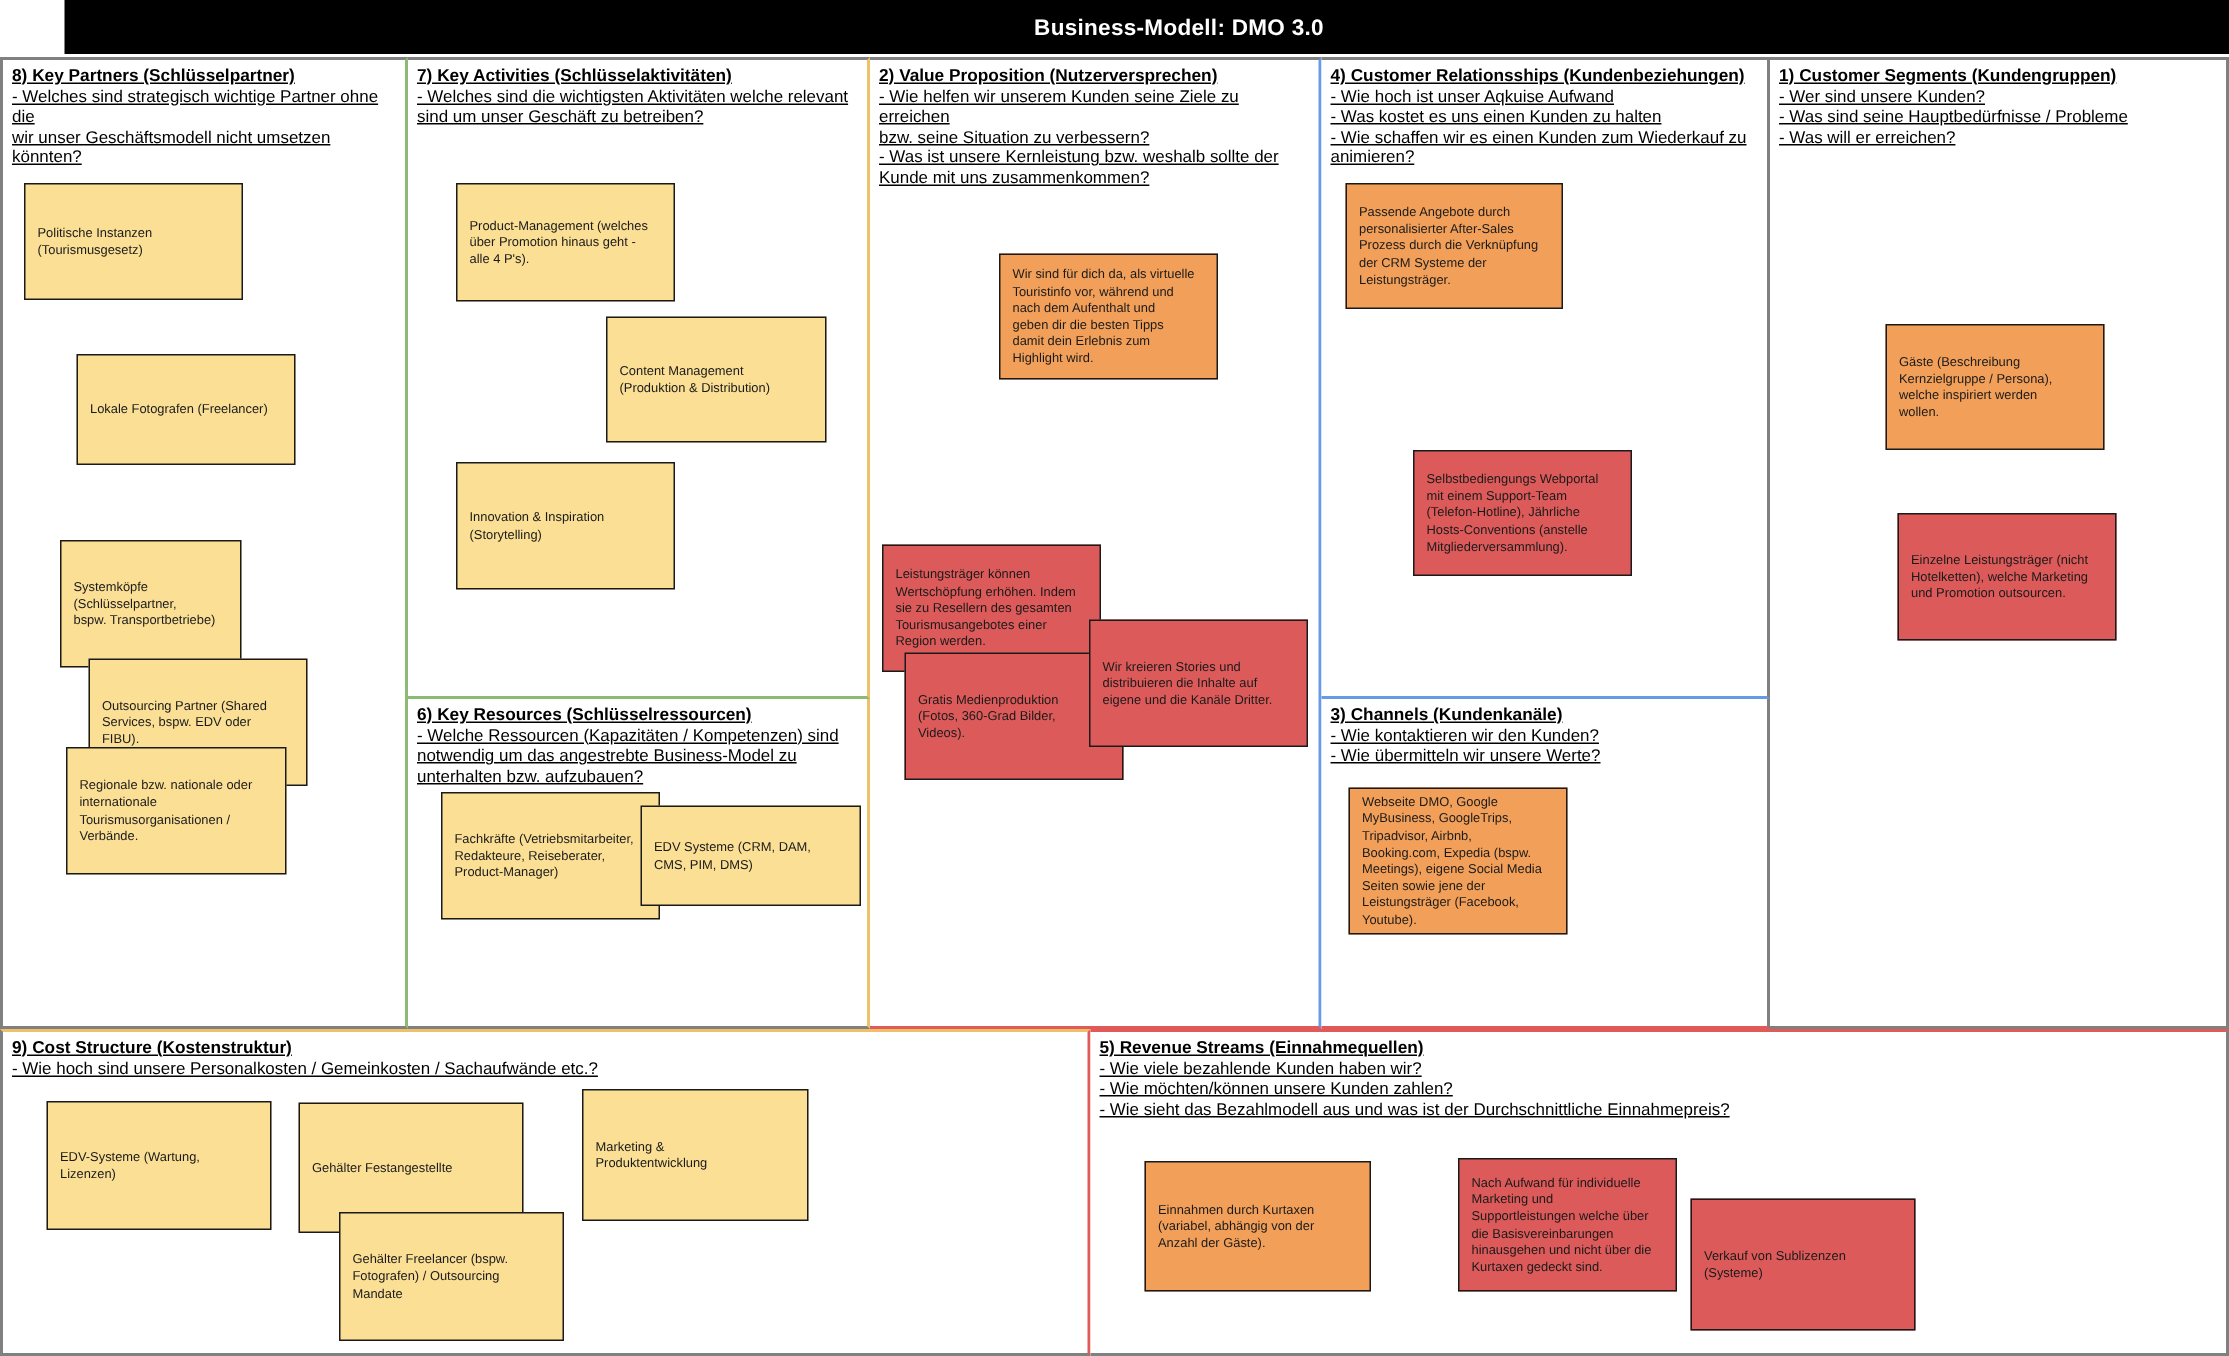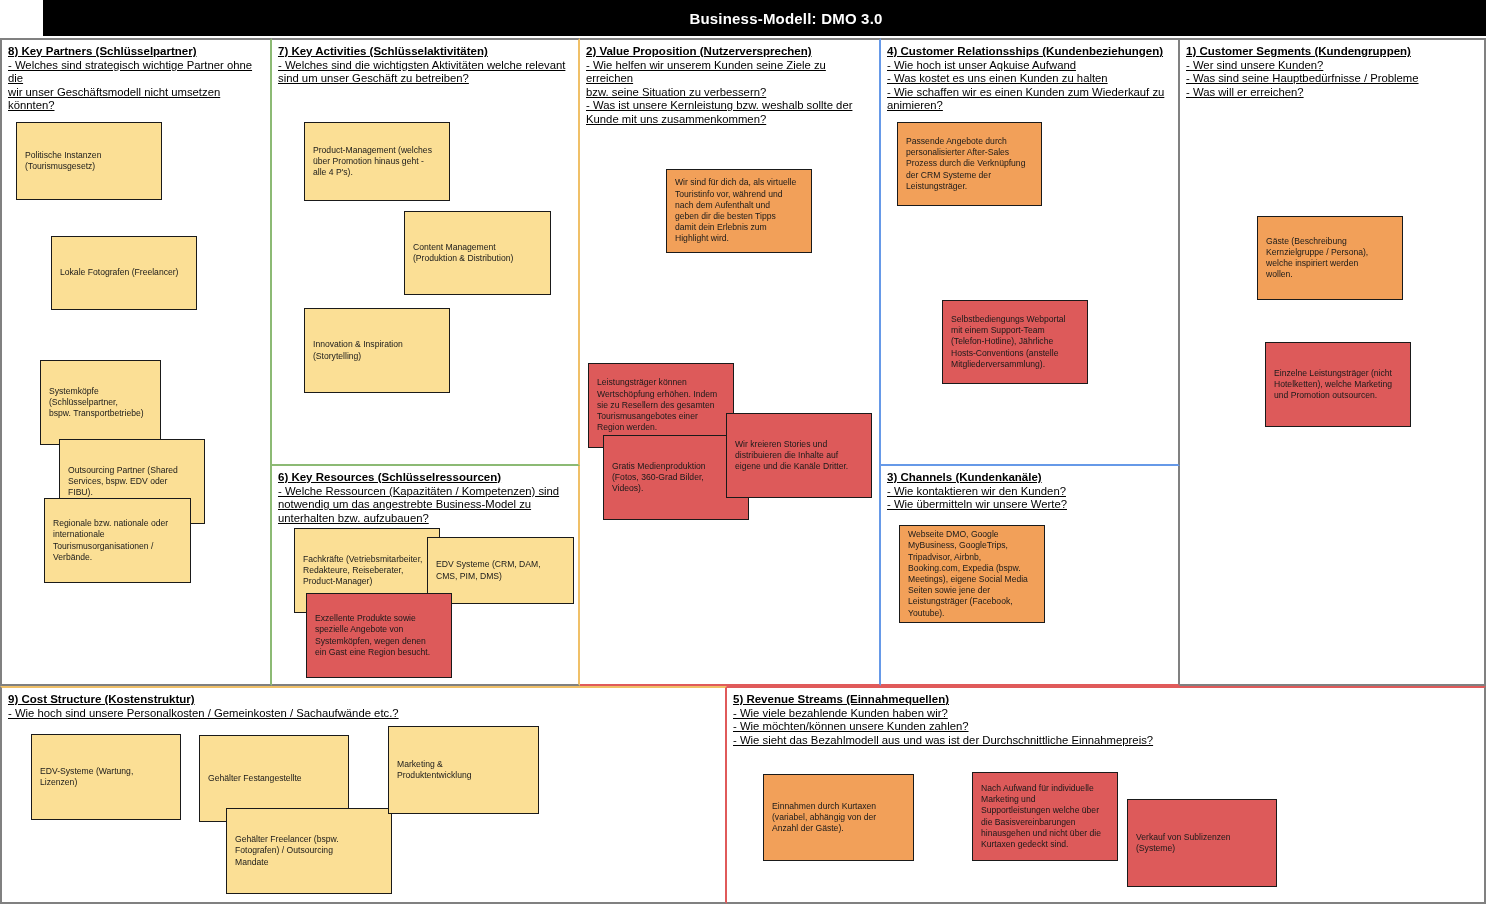--- a/index.html
+++ b/index.html
@@ -144,26 +144,20 @@
     </div>
     <div class="note yellow" style="left:22px; top:62px; width:146px; height:85px;">
       <span class="txt">Fachkräfte (Vetriebsmitarbeiter,
 Redakteure, Reiseberater,
 Product-Manager)</span>
     </div>
     <div class="note yellow" style="left:155px; top:71px; width:147px; height:67px;">
       <span class="txt">EDV Systeme (CRM, DAM,
 CMS, PIM, DMS)</span>
     </div>
-    <div class="note red" style="left:34px; top:127px; width:146px; height:85px;">
-      <span class="txt">Exzellente Produkte sowie
-spezielle Angebote von
-Systemköpfen, wegen denen
-ein Gast eine Region besucht.</span>
-    </div>
   </div>
 
   <div class="panel" style="left:580px; top:38px; width:301px; height:648px;
               border-top:2px solid #808080; border-left:0;
               border-right:2px solid #6699e8; border-bottom:2px solid #e05a5a;">
     <div class="panel-head">
       <div class="panel-title">2) Value Proposition (Nutzerversprechen)</div>
       <div class="panel-q" style="white-space:pre-line;">- Wie helfen wir unserem Kunden seine Ziele zu erreichen
 bzw. seine Situation zu verbessern?
 - Was ist unsere Kernleistung bzw. weshalb sollte der
@@ -271,21 +265,21 @@
       <div class="panel-title">9) Cost Structure (Kostenstruktur)</div>
       <div class="panel-q" style="white-space:pre-line;">- Wie hoch sind unsere Personalkosten / Gemeinkosten / Sachaufwände etc.?</div>
     </div>
     <div class="note yellow" style="left:29px; top:46px; width:150px; height:86px;">
       <span class="txt">EDV-Systeme (Wartung,
 Lizenzen)</span>
     </div>
     <div class="note yellow" style="left:197px; top:47px; width:150px; height:87px;">
       <span class="txt">Gehälter Festangestellte</span>
     </div>
-    <div class="note yellow" style="left:224px; top:120px; width:166px; height:86px;">
+    <div class="note yellow" style="left:224px; top:120px; width:150px; height:86px;">
       <span class="txt">Gehälter Freelancer (bspw.
 Fotografen) / Outsourcing
 Mandate</span>
     </div>
     <div class="note yellow" style="left:386px; top:38px; width:151px; height:88px;">
       <span class="txt">Marketing &amp;
 Produktentwicklung</span>
     </div>
   </div>
 

